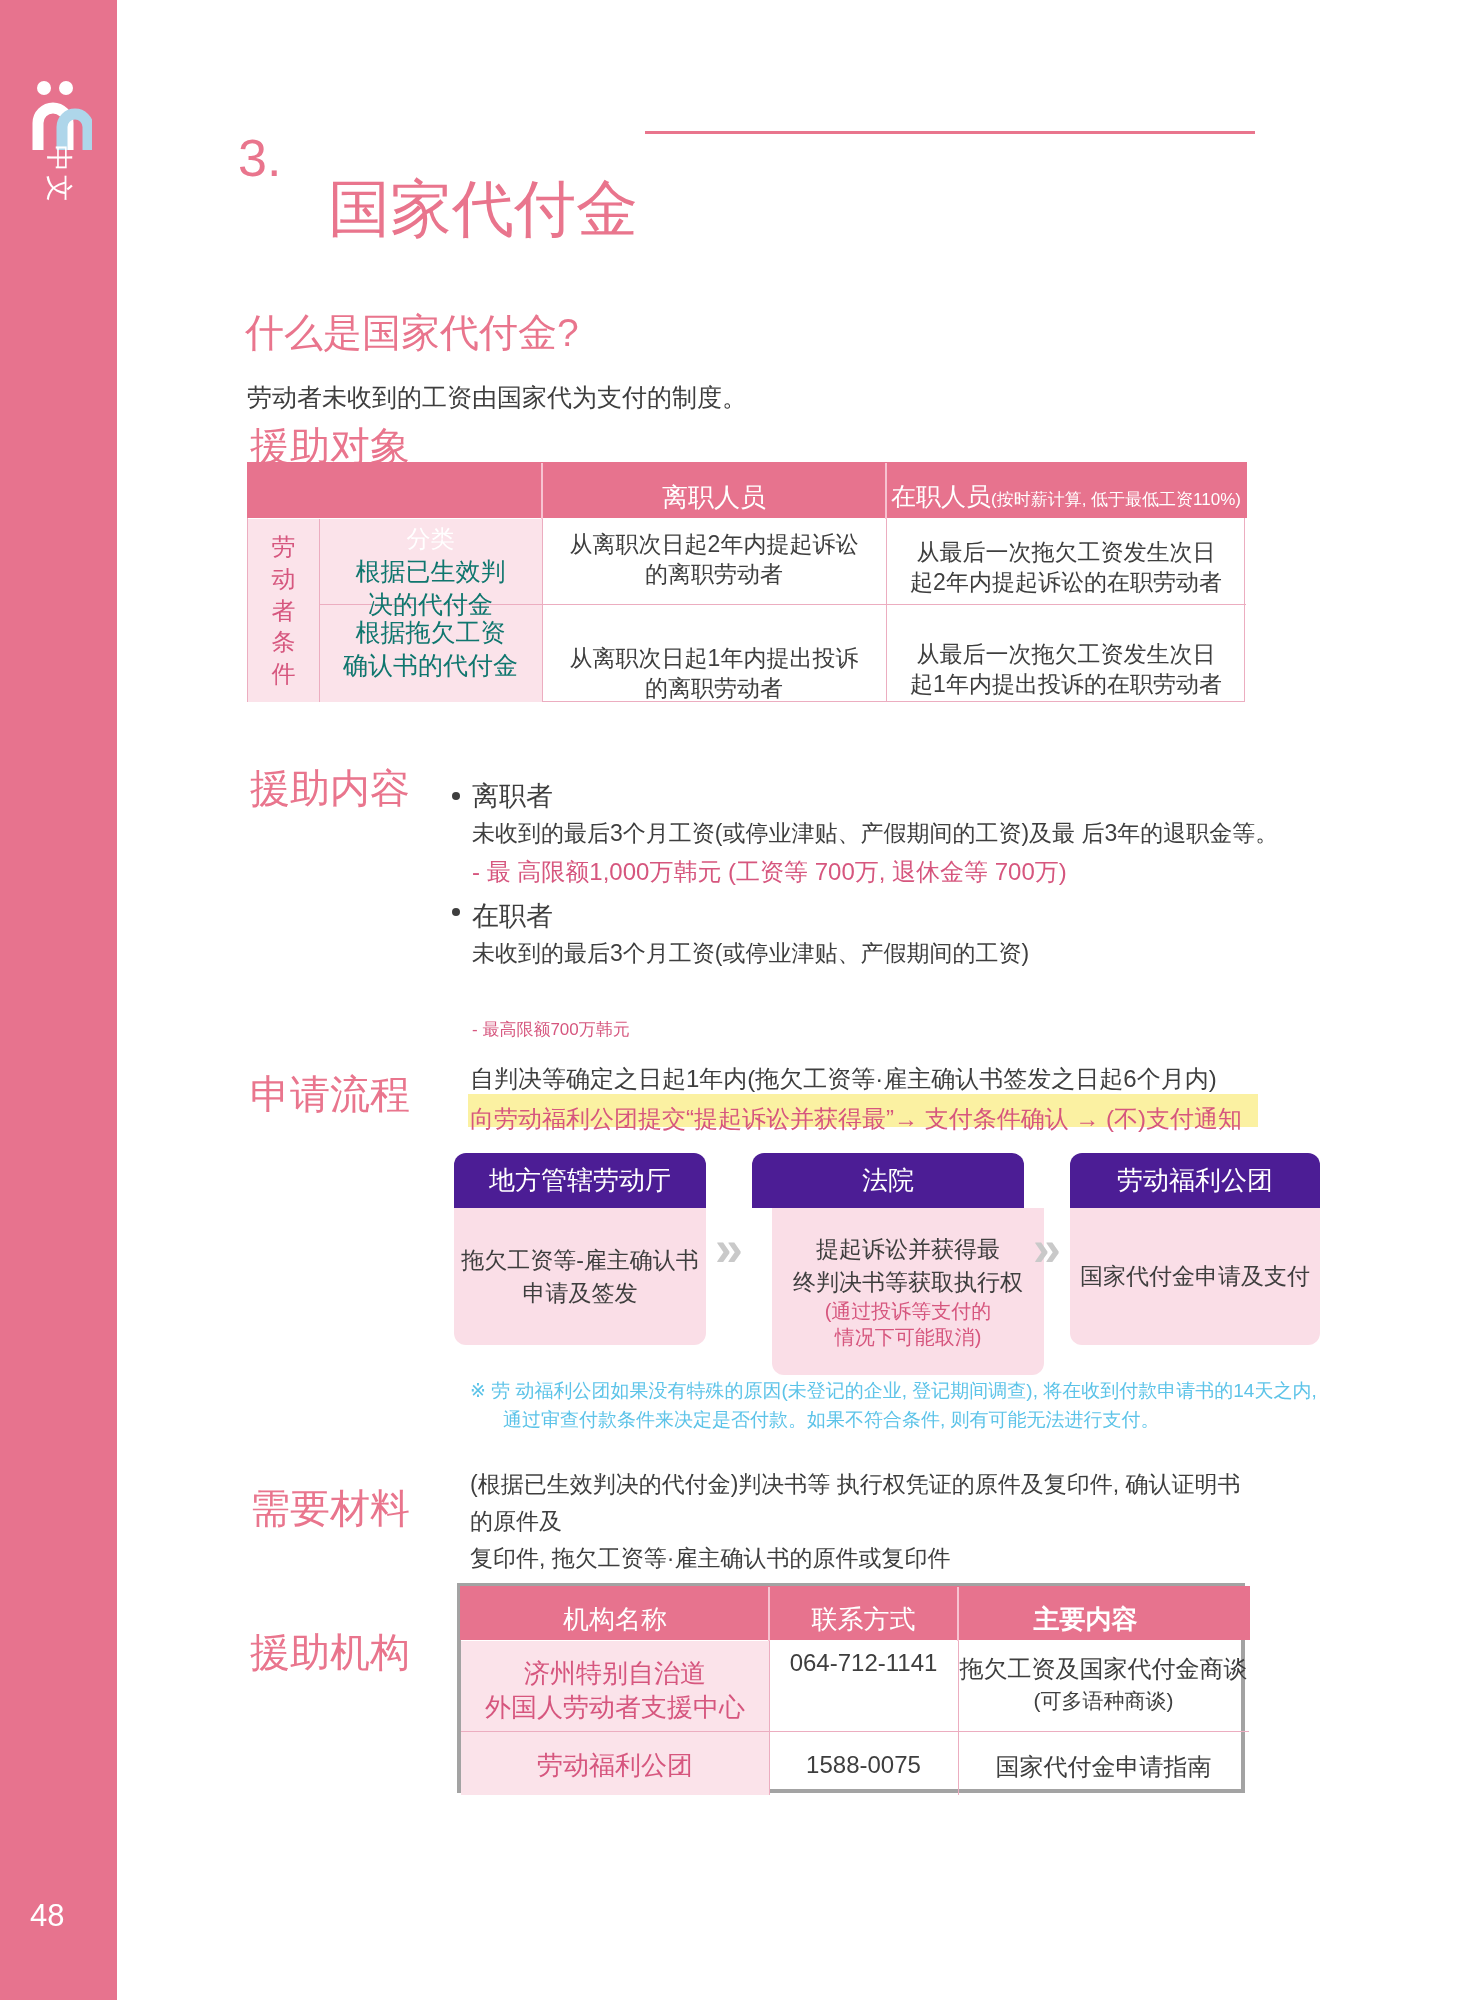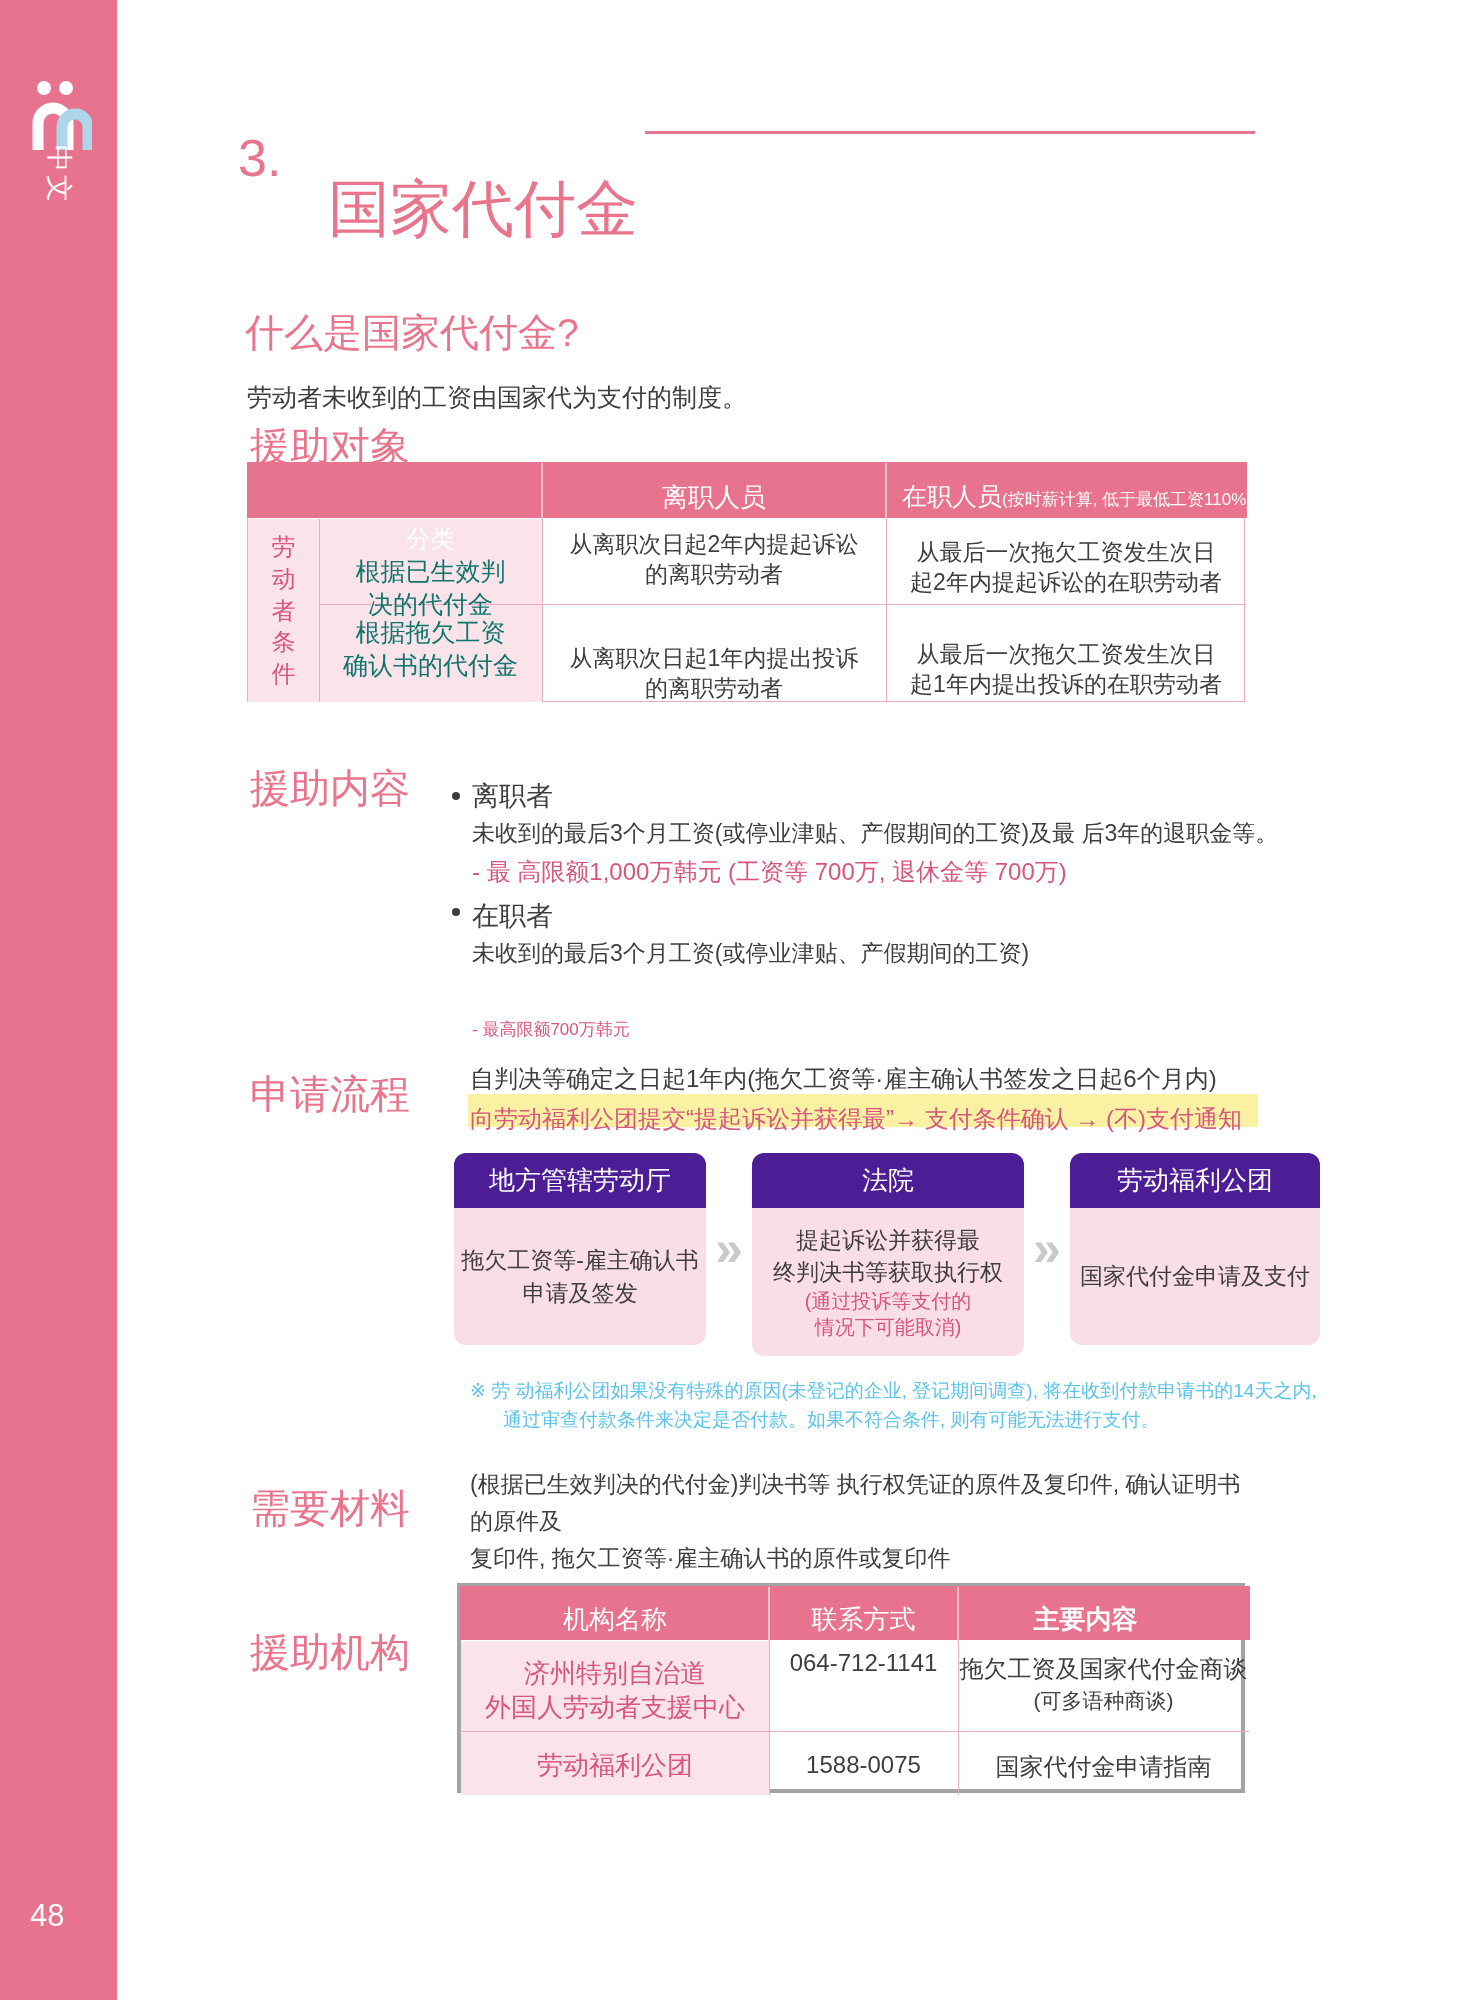--- a/index.html
+++ b/index.html
@@ -2,21 +2,21 @@
 <html><head>
 <meta charset="utf-8">
 <style>
   html,body{margin:0;padding:0;background:#ffffff;}
   .page{
     position:relative;width:1463px;height:2000px;background:#ffffff;
     font-family:"Liberation Sans","DejaVu Sans",sans-serif;color:#3e3e3e;overflow:hidden;
   }
   .abs{position:absolute;}
   .pre{white-space:pre-line;}
-  .nowrap{white-space:nowrap;padding-left:11px;}
+  .nowrap{white-space:nowrap;}
   .ctr{text-align:center;}
   
   .sidebar{position:absolute;left:0;top:0;width:117px;height:2000px;background:#e7738e;}
   .lang-wrap{position:absolute;left:22px;top:136px;width:74px;height:78px;display:flex;align-items:center;justify-content:center;}
   .lang-wrap span{display:block;transform:rotate(90deg);color:#ffffff;font-size:27px;letter-spacing:3px;white-space:nowrap;}
   .pagenum{position:absolute;left:30px;top:1898px;color:#ffffff;font-size:31px;}
   
   .h-pink{color:#e9758d;font-size:40px;line-height:1.1;}
   .chapter{color:#e9758d;font-size:52px;line-height:1;}
   .title{color:#e9758d;font-size:62px;line-height:1;}
@@ -137,21 +137,21 @@
   <div class="abs dark" style="left:470px;top:1063px;font-size:24px;z-index:2;">自判决等确定之日起1年内(拖欠工资等·雇主确认书签发之日起6个月内)</div>
   <div class="abs deep" style="left:470px;top:1103px;font-size:24px;z-index:2;">向劳动福利公团提交“提起诉讼并获得最”→ 支付条件确认 → (不)支付通知</div>
 
   <div class="flowbox-h" style="left:454px;top:1153px;width:252px;">地方管辖劳动厅</div>
   <div class="flowbox-b pre" style="left:454px;top:1208px;width:252px;height:137px;">拖欠工资等-雇主确认书
 申请及签发</div>
 
   <div class="chev" style="left:706px;top:1218px;width:46px;">»</div>
 
   <div class="flowbox-h" style="left:752px;top:1153px;width:272px;">法院</div>
-  <div class="flowbox-b" style="left:752px;top:1208px;width:272px;height:148px;">
+  <div class="flowbox-b" style="left:772px;top:1208px;width:272px;height:167px;">
     <div class="pre">提起诉讼并获得最
 终判决书等获取执行权</div>
     <div class="small pre">(通过投诉等支付的
 情况下可能取消)</div>
   </div>
 
   <div class="chev" style="left:1024px;top:1218px;width:46px;">»</div>
 
   <div class="flowbox-h" style="left:1070px;top:1153px;width:250px;">劳动福利公团</div>
   <div class="flowbox-b" style="left:1070px;top:1208px;width:250px;height:137px;">国家代付金申请及支付</div>

